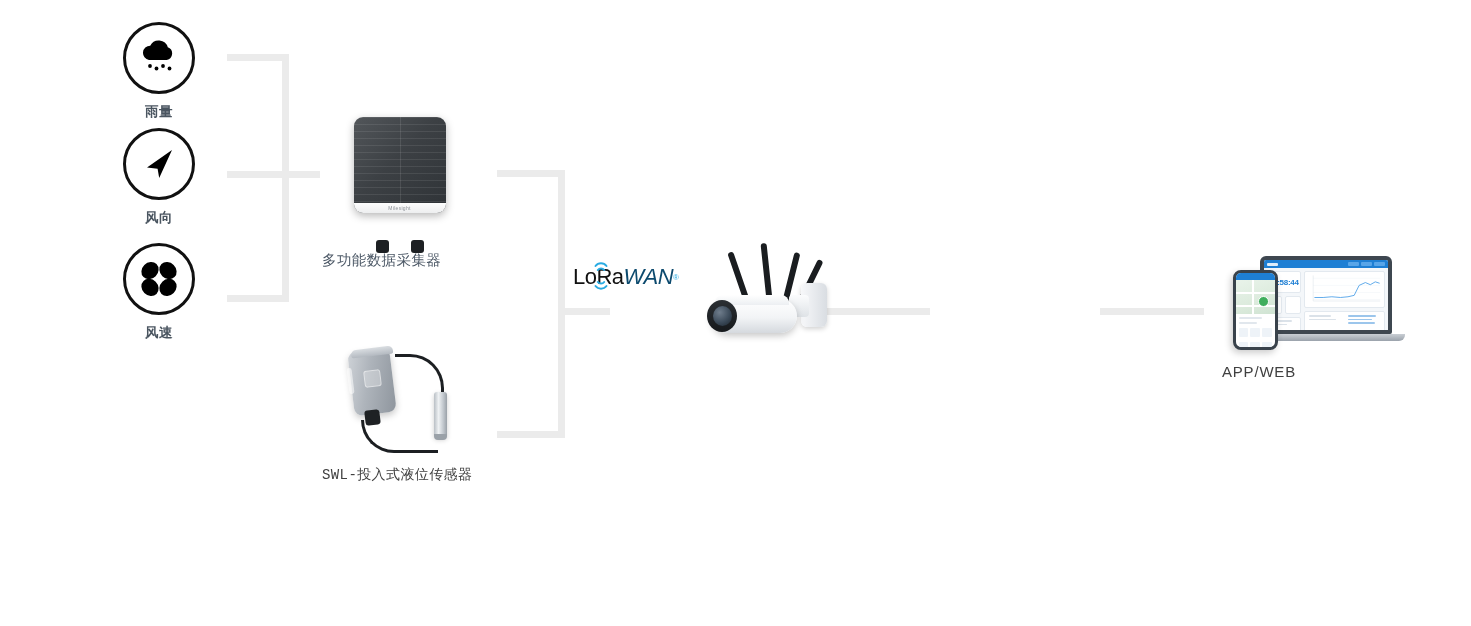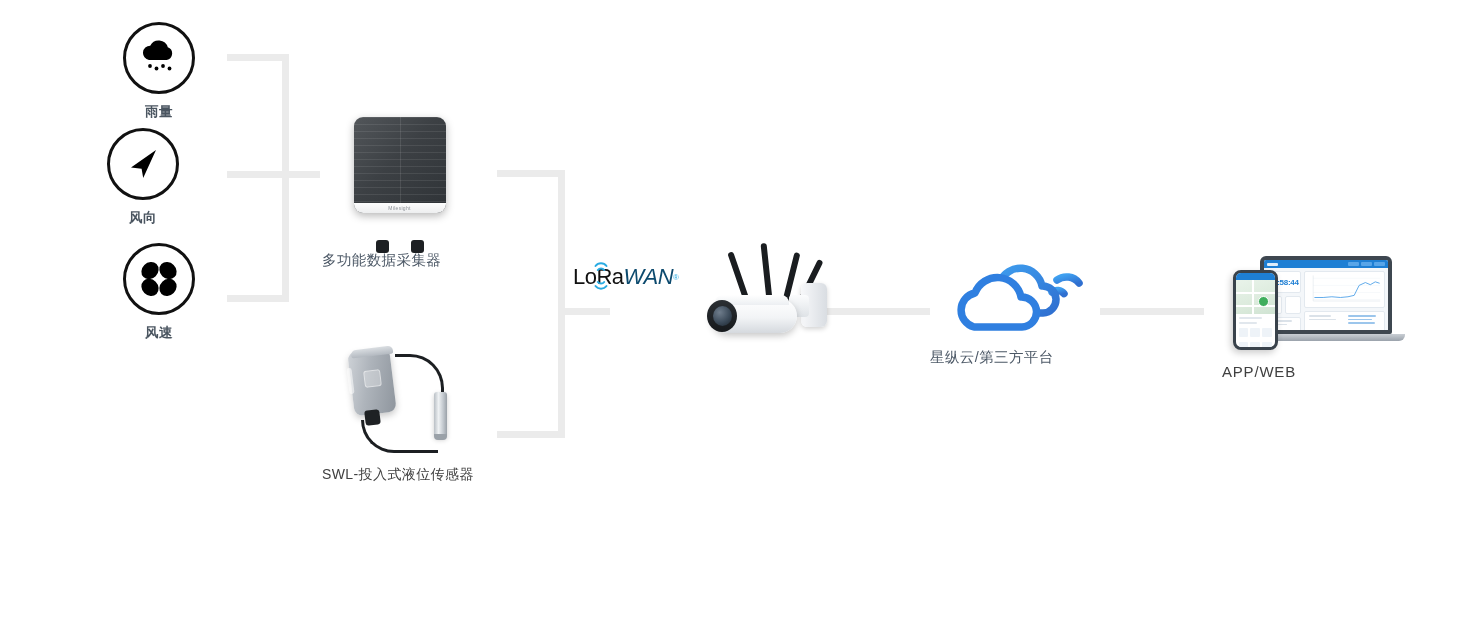--- a/index.html
+++ b/index.html
@@ -61,21 +61,21 @@
     bottom:2px;font-size:5px;color:#8d9298;letter-spacing:.3px;
   }
   .foot{
     position:absolute;bottom:-16px;width:13px;height:13px;border-radius:3px;
     background:#1d2023;
   }
   .foot.l{left:22px;}
   .foot.r{left:58px;}
 
   
-  .swl-wrap{position:absolute;}
+  .swl-wrap{position:absolute;font-family:Liberation Mono, monospace;}
   .swl-stage{position:relative;width:135px;height:108px;margin:0 auto;}
   .swl-body{
     position:absolute;left:16px;top:4px;width:42px;height:64px;border-radius:8px;
     background:linear-gradient(105deg,#cfd3d8 0%,#aeb4bb 42%,#8e959d 100%);
     transform:rotate(-7deg);
     box-shadow:0 3px 7px rgba(0,0,0,.22);
   }
   .swl-cap{
     position:absolute;left:16px;top:2px;width:42px;height:8px;border-radius:5px 5px 2px 2px;
     background:linear-gradient(to bottom,#d9dde1,#b3b9c0);
@@ -227,21 +227,21 @@
         <path d="M12 20 a7.2 7.2 0 0 1 1.2 -14.3 a9.5 9.5 0 0 1 17.6 1.6 a6.6 6.6 0 0 1 -1.1 12.7 z" fill="#000"></path>
         <circle cx="13" cy="26" r="1.9" fill="#000"></circle>
         <circle cx="19.5" cy="28.5" r="1.9" fill="#000"></circle>
         <circle cx="26" cy="26" r="1.9" fill="#000"></circle>
         <circle cx="32.5" cy="28.5" r="1.9" fill="#000"></circle>
       </svg>
     </div>
     <div class="node-label">雨量</div>
   </div>
 
-  <div class="node" style="left:106px;top:128px;width:74px;">
+  <div class="node" style="left:122px;top:128px;width:74px;">
     <div class="circ">
       <svg width="38" height="38" viewBox="0 0 38 38" aria-hidden="true">
         <path d="M32 5 L7 22.5 L17.6 23.8 L19.2 33 Z" fill="#000"></path>
       </svg>
     </div>
     <div class="node-label">风向</div>
   </div>
 
   <div class="node" style="left:122px;top:243px;width:74px;">
     <div class="circ">
@@ -307,39 +307,20 @@
       <div class="ant" style="left:90px;top:12px;width:6px;height:52px;transform:rotate(26deg);"></div>
       <div class="cam-plate"></div>
       <div class="cam-mount-arm"></div>
       <div class="cam-barrel"></div>
       <div class="cam-sun"></div>
       <div class="cam-lens-ring"></div>
       <div class="cam-lens"></div>
     </div>
   </div>
 
-  <div class="cloud-wrap" style="left:930px;top:250px;width:180px;">
-    <div style="text-align:center;">
-      <svg width="128" height="92" viewBox="0 0 128 92" aria-hidden="true">
-        <defs>
-          <linearGradient id="cg" x1="0" y1="0" x2="1" y2="1">
-            <stop offset="0%" stop-color="#3fa0f0"></stop>
-            <stop offset="100%" stop-color="#2f6fd0"></stop>
-          </linearGradient>
-        </defs>
-        <g fill="none" stroke="url(#cg)" stroke-width="7.5" stroke-linecap="round">
-          <path d="M101 30 a16 16 0 0 1 22 3"></path>
-          <path d="M96 42 a9 9 0 0 1 12 1.6"></path>
-        </g>
-        <path d="M86 36 a22 22 0 0 0 -42 -4 a16 16 0 0 0 -1 31 h44 a13.5 13.5 0 0 0 -1 -27 z" fill="none" stroke="url(#cg)" stroke-width="7.5" stroke-linejoin="round"></path>
-        <path d="M65 47 a24 24 0 0 0 -46 -4 a17.5 17.5 0 0 0 -1 34 h48 a14.5 14.5 0 0 0 -1 -30 z" fill="#ffffff" stroke="#2f7fe0" stroke-width="7.5" stroke-linejoin="round"></path>
-      </svg>
-    </div>
-    <div class="dev-label" style="margin-top:2px;">星纵云/第三方平台</div>
-  </div>
 
   <div class="lap-wrap" style="left:1222px;top:248px;width:180px;">
     <div class="lap-stage">
 
       <div class="lap-screen">
         <div class="lap-head">
           <div class="lap-head-dot"></div>
           <div class="lap-head-right">
             <div class="lap-chip"></div>
             <div class="lap-chip"></div>

